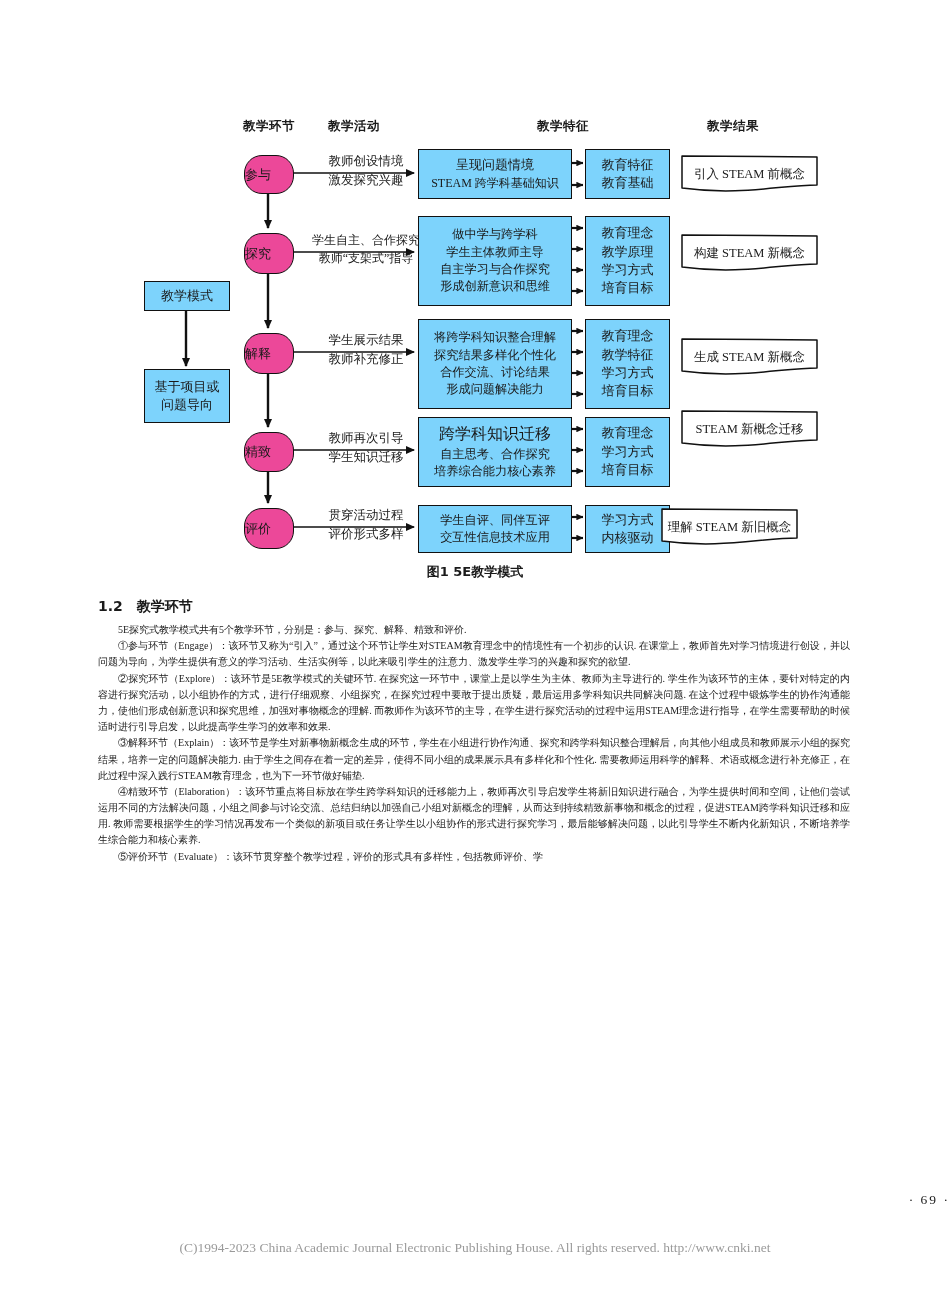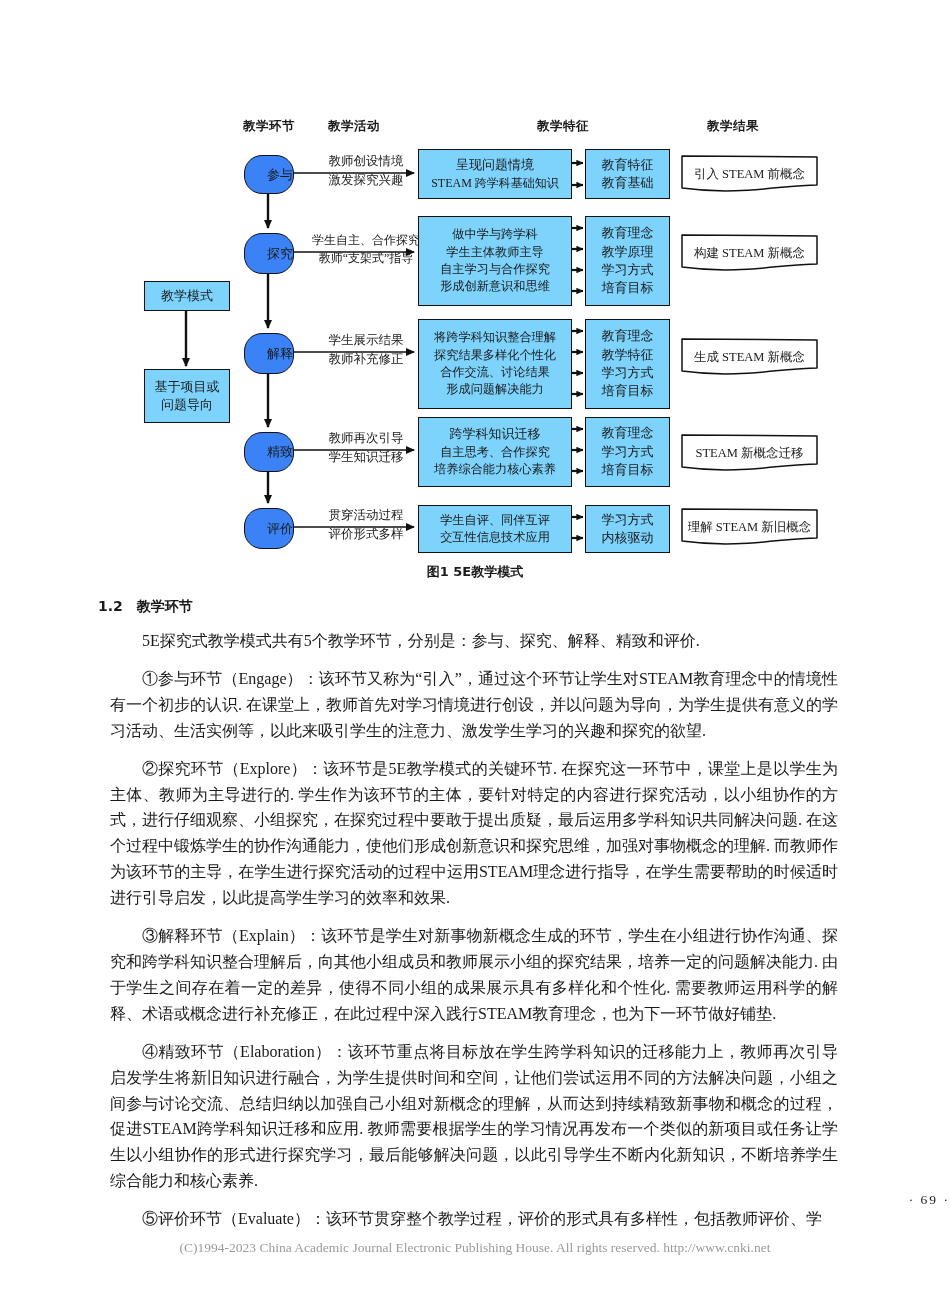--- a/index.html
+++ b/index.html
@@ -16,22 +16,22 @@
 
   .colhdr{
     position:absolute;font-weight:bold;font-size:12.5px;
     font-family:"DejaVu Sans","Liberation Sans",sans-serif;
     letter-spacing:.5px;white-space:nowrap;
   }
 
   
   .stage{
     position:absolute;border:1.6px solid #111;border-radius:18px;
-    display:flex;align-items:center;justify-content:flex-end;
-    font-size:13px;background:#3b82f6;
+    display:flex;align-items:center;justify-content:flex-start;
+    font-size:13px;background:#ec4899;
   }
 
   
   .rect{
     position:absolute;border:1.6px solid #111;background:#7dd3fc;
     display:flex;flex-direction:column;align-items:center;
     justify-content:center;font-size:13px;line-height:1.42;
   }
   .rect .ln{white-space:nowrap;}
 
@@ -56,21 +56,21 @@
 
   
   .body{position:absolute;left:98px;top:598px;width:752px;}
   .h2{
     font-family:"DejaVu Sans","Liberation Sans",sans-serif;
     font-weight:bold;font-size:14px;margin:0 0 6px 0;
   }
   .h2 .num{font-weight:bold;}
   .h2 .t{margin-left:14px;}
   p.para{
-    margin:12px;font-size:16px;line-height:1.62;
+    margin:0;font-size:10px;line-height:1.62;
     text-align:justify;text-justify:inter-ideograph;
     text-indent:2em;
   }
   .pageno{
     position:absolute;width:950px;top:1192px;text-align:right;
     font-size:13.5px;letter-spacing:2px;
   }
   .copy{
     position:absolute;width:950px;top:1240px;text-align:center;
     font-size:13.5px;color:#9a9a9a;
@@ -188,21 +188,21 @@
       <div class="ln" style="font-size:12.2px">合作交流、讨论结果</div>
       <div class="ln" style="font-size:12.2px">形成问题解决能力</div>
     </div>
     <div class="rect" style="left:418px;top:216px;width:152px;height:88px">
       <div class="ln" style="font-size:12.2px">做中学与跨学科</div>
       <div class="ln" style="font-size:12.2px">学生主体教师主导</div>
       <div class="ln" style="font-size:12.2px">自主学习与合作探究</div>
       <div class="ln" style="font-size:12.2px">形成创新意识和思维</div>
     </div>
     <div class="rect" style="left:418px;top:417px;width:152px;height:68px">
-      <div class="ln" style="font-size:13px">跨学科知识迁移</div>
+      <div class="ln" style="font-size:16px">跨学科知识迁移</div>
       <div class="ln" style="font-size:12.2px">自主思考、合作探究</div>
       <div class="ln" style="font-size:12.2px">培养综合能力核心素养</div>
     </div>
     <div class="rect" style="left:418px;top:505px;width:152px;height:46px">
       <div class="ln" style="font-size:12.2px">学生自评、同伴互评</div>
       <div class="ln" style="font-size:12.2px">交互性信息技术应用</div>
     </div>
 
     <div class="rect" style="left:585px;top:149px;width:83px;height:48px">
       <div class="ln">教育特征</div>
@@ -244,28 +244,28 @@
       <div class="lbl" style="top:11px">构建 STEAM 新概念</div>
     </div>
 
     <div class="flag" style="left:681px;top:338px;width:137px;height:42px">
       <svg width="137" height="42">
         <path d="M1,1 L136,2 L136,30 C100,30 60,41 1,33 Z" fill="#fff" stroke="#111" stroke-width="1.5" stroke-linejoin="round"></path>
       </svg>
       <div class="lbl" style="top:11px">生成 STEAM 新概念</div>
     </div>
 
-    <div class="flag" style="left:681px;top:434px;width:137px;height:42px">
+    <div class="flag" style="left:681px;top:410px;width:137px;height:42px">
       <svg width="137" height="42">
         <path d="M1,1 L136,2 L136,30 C100,30 60,41 1,33 Z" fill="#fff" stroke="#111" stroke-width="1.5" stroke-linejoin="round"></path>
       </svg>
       <div class="lbl" style="top:11px">STEAM 新概念迁移</div>
     </div>
 
-    <div class="flag" style="left:681px;top:508px;width:137px;height:42px">
+    <div class="flag" style="left:661px;top:508px;width:137px;height:42px">
       <svg width="137" height="42">
         <path d="M1,1 L136,2 L136,30 C100,30 60,41 1,33 Z" fill="#fff" stroke="#111" stroke-width="1.5" stroke-linejoin="round"></path>
       </svg>
       <div class="lbl" style="top:11px">理解 STEAM 新旧概念</div>
     </div>
 
     <div class="figcap" style="top:563px">图1   5E教学模式</div>
   </div>
 
   <div class="body">

